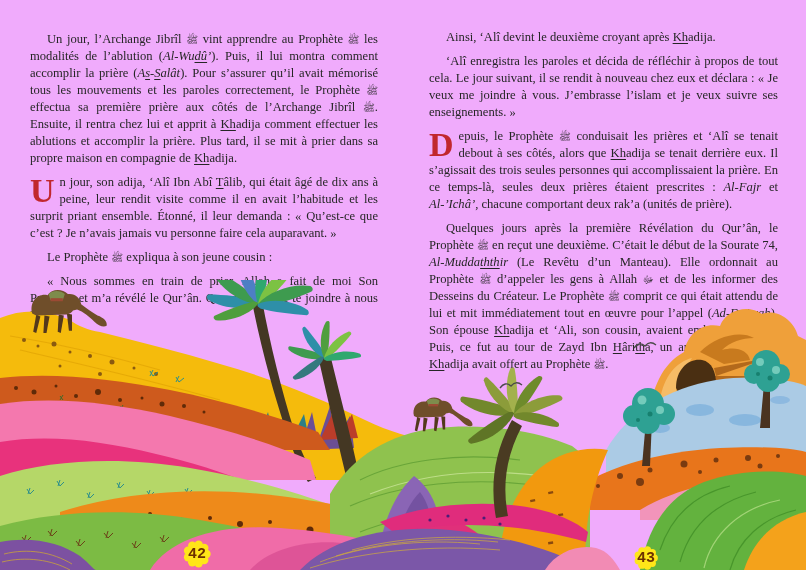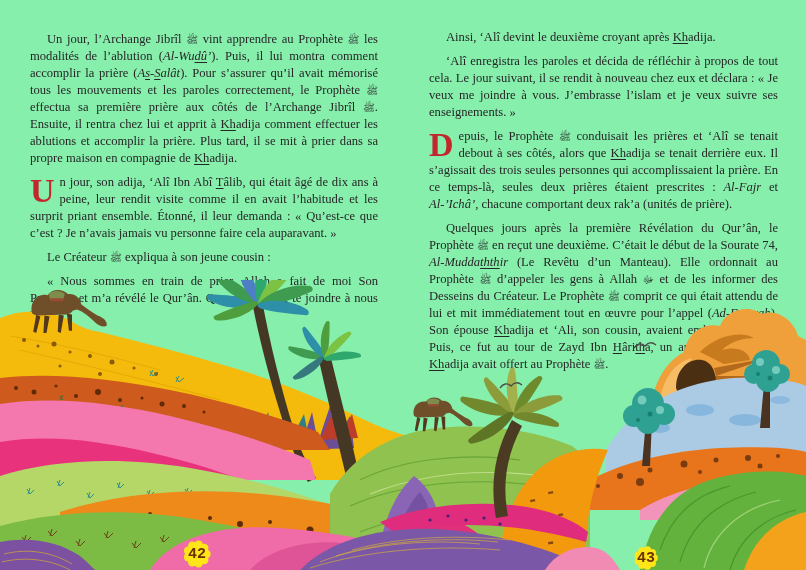--- a/index.html
+++ b/index.html
@@ -1,16 +1,16 @@
 <!DOCTYPE html>
 <html><head>
 <meta charset="utf-8">
 <style>
   html,body{margin:0;padding:0;}
-  .spread{position:relative;width:806px;height:570px;background:#86efac;overflow:hidden;
+  .spread{position:relative;width:806px;height:570px;background:#f0abfc;overflow:hidden;
           font-family:"Liberation Serif", serif;}
   .page{position:absolute;top:31px;font-size:12.6px;line-height:17px;color:#262626;
         text-align:justify;}
   .page-left{left:30px;width:348px;}
   .page-right{left:429px;top:29px;width:349px;}
   .page p{margin:0 0 7px;text-indent:17px;}
   .page p.has-drop{text-indent:0;}
   .chapter{color:#C1272D;text-align:center;font-size:16.5px;font-weight:bold;
            margin:9px 0 10px;letter-spacing:.2px;}
   .un{text-decoration:underline;text-underline-offset:2px;text-decoration-thickness:1px;}
@@ -28,21 +28,21 @@
   #badge-43{left:633px;top:545px;width:26px;height:26px;}
 </style>
 </head>
 <body>
 
 <div class="spread">
 
   <section class="page page-left">
     <p><span>Un jour, l’Archange Jibrîl </span><span class="gl">ﷺ</span><span> vint apprendre au Prophète </span><span class="gl">ﷺ</span><span> les modalités de l’ablution (</span><span class="it">Al-Wu</span><span class="it un">dû</span><span class="it">’</span><span>). Puis, il lui montra comment accomplir la prière (</span><span class="it">A</span><span class="it un">s</span><span class="it">-</span><span class="it un">S</span><span class="it">alât</span><span>). Pour s’assurer qu’il avait mémorisé tous les mouvements et les paroles correctement, le Prophète </span><span class="gl">ﷺ</span><span> effectua sa première prière aux côtés de l’Archange Jibrîl </span><span class="gl">ﷺ</span><span>. Ensuite, il rentra chez lui et apprit à </span><span class="un">Kh</span><span>adija comment effectuer les ablutions et accomplir la prière. Plus tard, il se mit à prier dans sa propre maison en compagnie de </span><span class="un">Kh</span><span>adija.</span></p>
     <p class="has-drop"><span class="drop">U</span><span><span>n jour, son adija, ‘Alî Ibn Abî </span><span class="un">T</span><span>âlib, qui était âgé de dix ans à peine, leur rendit visite comme il en avait l’habitude et les surprit priant ensemble. Étonné, il leur demanda : « Qu’est-ce que c’est ? Je n’avais jamais vu personne faire cela auparavant. »</span></span></p>
-    <p><span>Le Créateur </span><span class="gl">ﷺ</span><span> expliqua à son jeune cousin :</span></p>
+    <p><span>Le Prophète </span><span class="gl">ﷺ</span><span> expliqua à son jeune cousin :</span></p>
     <p><span>« Nous sommes en train de prier. Allah a fait de moi Son Prophète et m’a révélé le Qur’ân. Que dirais-tu de te joindre à nous ? »</span></p>
   </section>
 
   <section class="page page-right">
     <p><span>Ainsi, ‘Alî devint le deuxième croyant après </span><span class="un">Kh</span><span>adija.</span></p>
     <p><span>‘Alî enregistra les paroles et décida de réfléchir à propos de tout cela. Le jour suivant, il se rendit à nouveau chez eux et déclara : « Je veux me joindre à vous. J’embrasse l’islam et je veux suivre ses enseignements. »</span></p>
     <p class="has-drop"><span class="drop">D</span><span><span>epuis, le Prophète </span><span class="gl">ﷺ</span><span> conduisait les prières et ‘Alî se tenait debout à ses côtés, alors que </span><span class="un">Kh</span><span>adija se tenait derrière eux. Il s’agissait des trois seules personnes qui accomplissaient la prière. En ce temps-là, seules deux prières étaient prescrites : </span><span class="it">Al-Fajr</span><span> et </span><span class="it">Al-’Ichâ’</span><span>, chacune comportant deux rak’a (unités de prière).</span></span></p>
     <p><span>Quelques jours après la première Révélation du Qur’ân, le Prophète </span><span class="gl">ﷺ</span><span> en reçut une deuxième. C’était le début de la Sourate 74, </span><span class="it">Al-Mudda</span><span class="it un">thth</span><span class="it">ir</span><span> (Le Revêtu d’un Manteau). Elle ordonnait au Prophète </span><span class="gl">ﷺ</span><span> d’appeler les gens à Allah </span><span class="gl">ﷻ</span><span> et de les informer des Desseins du Créateur. Le Prophète </span><span class="gl">ﷺ</span><span> comprit ce qui était attendu de lui et mit immédiatement tout en œuvre pour l’appel (</span><span class="it">Ad-Da’wah</span><span>). Son épouse </span><span class="un">Kh</span><span>adija et ‘Ali, son cousin, avaient embrassé l’islam. Puis, ce fut au tour de Zayd Ibn </span><span class="un">H</span><span>âri</span><span class="un">th</span><span>a, un ancien esclave que </span><span class="un">Kh</span><span>adija avait offert au Prophète </span><span class="gl">ﷺ</span><span>.</span></p>
   </section>
 

